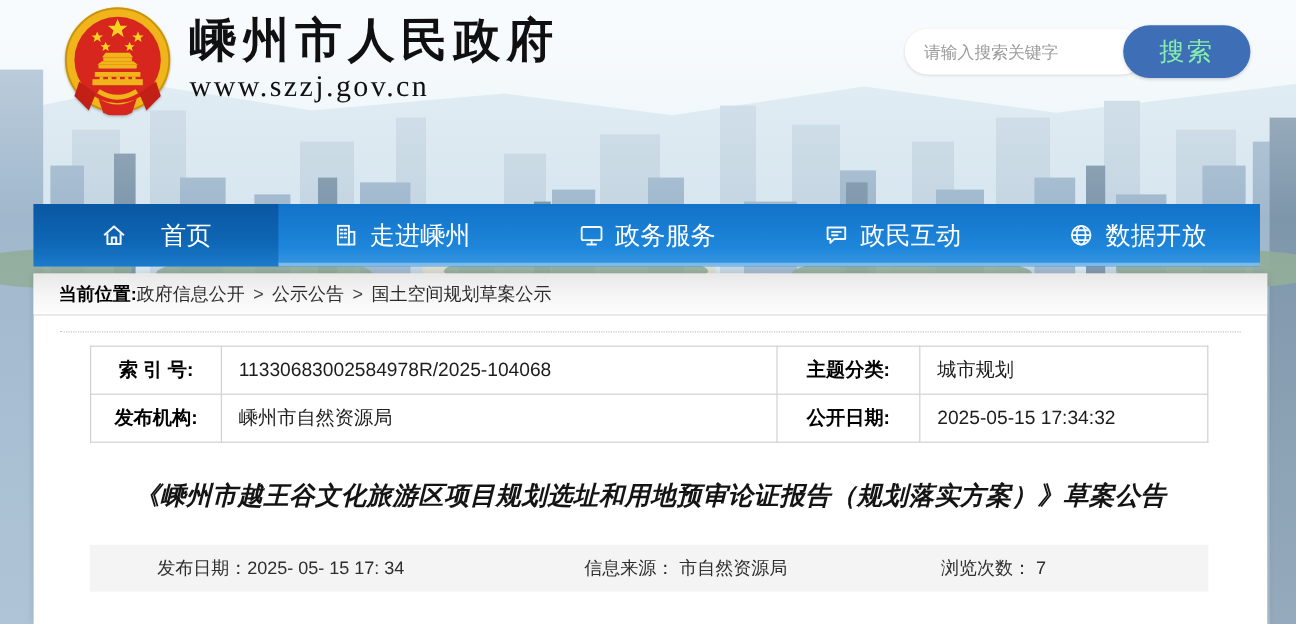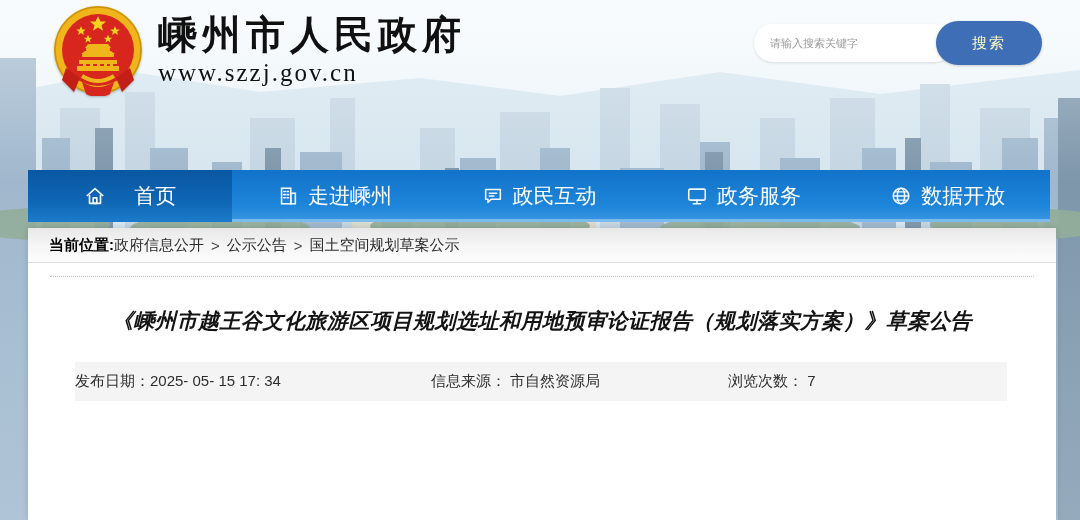--- a/index.html
+++ b/index.html
@@ -13,27 +13,27 @@
   
   .header{position:absolute;top:0;left:0;width:1080px;height:170px;}
   .brand{position:absolute;left:52px;top:4px;display:flex;align-items:center;}
   .emblem{width:92px;height:92px;flex:0 0 auto;filter:drop-shadow(0 1px 1px rgba(0,0,0,.25));}
   .brand-text{margin-left:14px;}
   .site-name{font-size:39px;font-weight:bold;color:#101010;letter-spacing:5px;line-height:1.15;}
   .site-url{font-family:"Liberation Serif","DejaVu Serif",serif;font-size:25px;font-weight:normal;color:#111;letter-spacing:2px;margin-top:2px;}
   .search{position:absolute;right:38px;top:20px;display:flex;align-items:center;height:46px;}
   .search-input{
     width:158px;height:38px;border:none;outline:none;border-radius:19px;
-    padding:0 26px 0 16px;font-size:11px;color:#333;background:#fff;
+    padding:0 26px 0 16px;font-size:14px;color:#333;background:#fff;
     box-shadow:0 1px 3px rgba(0,0,0,.12);
   }
   .search-input::placeholder{color:#9a9a9a;}
   .search-btn{
     height:44px;width:106px;margin-left:-18px;border:none;border-radius:22px;
-    background:var(--search-btn,#3e6eb5);color:#fef9c3;font-size:15px;cursor:pointer;
+    background:var(--search-btn,#3e6eb5);color:#86efac;font-size:21px;cursor:pointer;
     font-family:inherit;letter-spacing:2px;box-shadow:0 1px 3px rgba(0,0,0,.18);
   }
 
   
   .nav{
     position:absolute;top:170px;left:28px;width:1022px;height:52px;display:flex;
     background:linear-gradient(180deg,var(--nav-blue-dark2,#1173c9) 0%,var(--nav-blue,#1e86da) 70%,#3b97e2 100%);
     box-shadow:inset 0 -3px 0 rgba(180,218,245,.55);
   }
   .nav-item{
@@ -70,21 +70,21 @@
 
   .article-title{
     margin:30px 30px 0 30px;text-align:center;font-size:21px;font-weight:bold;
     color:#141414;letter-spacing:.5px;font-style:italic;
   }
   .meta-bar{
     margin:27px 0 0 47px;width:932px;height:39px;background:#f4f4f4;
     display:flex;align-items:center;font-size:15px;color:#2e2e2e;
   }
   .meta-item{white-space:nowrap;}
-  .meta-item.m1{}
+  .meta-item.m1{margin-left:56px;}
   .meta-item.m2{margin-left:150px;}
   .meta-item.m3{margin-left:128px;}
 </style>
 </head>
 <body>
 
 <div class="stage" style="--nav-blue: #1e86da; --nav-blue-dark2: #1173c9; --nav-active: #0d63b0; --search-btn: #3e6eb5; --emblem-red: #d6261e; --emblem-gold: #f0b51b;">
 
   <svg class="bg-svg" viewBox="0 0 1080 520" preserveAspectRatio="none" aria-hidden="true">
     <defs>
@@ -224,35 +224,35 @@
         <svg viewBox="0 0 24 24" fill="none" stroke="#fff" stroke-width="1.7">
           <rect x="5" y="3.5" width="10" height="17"></rect>
             <rect x="15" y="9" width="5" height="11.5"></rect>
           <path d="M7.5 7 H9 M11 7 H12.5 M7.5 10.5 H9 M11 10.5 H12.5 M7.5 14 H9 M11 14 H12.5" stroke-linecap="round"></path>
         </svg>
       </span>
       <span>走进嵊州</span>
     </div>
     <div class="nav-item">
       <span class="nav-icon">
+        <svg viewBox="0 0 24 24" fill="none" stroke="#fff" stroke-width="1.7" stroke-linecap="round">
+          <rect x="3" y="4.5" width="18" height="12" rx="1.5"></rect>
+            <path d="M12 16.5 V20 M8 20.5 H16"></path>
+        </svg>
+      </span>
+      <span>政务服务</span>
+    </div>
+    <div class="nav-item">
+      <span class="nav-icon">
         <svg viewBox="0 0 24 24" fill="none" stroke="#fff" stroke-width="1.7" stroke-linejoin="round">
           <path d="M4 5 H20 V15.5 H10 L6.5 19 V15.5 H4 Z"></path>
             <path d="M8 9 H16 M8 12 H13" stroke-linecap="round"></path>
         </svg>
       </span>
       <span>政民互动</span>
-    </div>
-    <div class="nav-item">
-      <span class="nav-icon">
-        <svg viewBox="0 0 24 24" fill="none" stroke="#fff" stroke-width="1.7" stroke-linecap="round">
-          <rect x="3" y="4.5" width="18" height="12" rx="1.5"></rect>
-            <path d="M12 16.5 V20 M8 20.5 H16"></path>
-        </svg>
-      </span>
-      <span>政务服务</span>
     </div>
     <div class="nav-item">
       <span class="nav-icon">
         <svg viewBox="0 0 24 24" fill="none" stroke="#fff" stroke-width="1.6">
           <circle cx="12" cy="12" r="8.5"></circle>
             <ellipse cx="12" cy="12" rx="4" ry="8.5"></ellipse>
           <path d="M3.5 12 H20.5 M5 7.5 H19 M5 16.5 H19"></path>
         </svg>
       </span>
       <span>数据开放</span>
@@ -265,20 +265,36 @@
       <span class="bc-prefix">当前位置:</span>
       <span class="bc-link">政府信息公开</span>
       <span class="bc-sep">&gt;</span>
       <span class="bc-link">公示公告</span>
       <span class="bc-sep">&gt;</span>
       <span class="bc-link">国土空间规划草案公示</span>
     </div>
 
     <div class="dashed-divider"></div>
 
+    <table class="info-table">
+      <tbody>
+        <tr>
+          <th>索 引 号:</th>
+          <td class="v1">11330683002584978R/2025-104068</td>
+          <th class="th2">主题分类:</th>
+          <td>城市规划</td>
+        </tr>
+        <tr>
+          <th>发布机构:</th>
+          <td class="v1">嵊州市自然资源局</td>
+          <th class="th2">公开日期:</th>
+          <td>2025-05-15 17:34:32</td>
+        </tr>
+      </tbody>
+    </table>
 
     <h1 class="article-title">《嵊州市越王谷文化旅游区项目规划选址和用地预审论证报告（规划落实方案）》草案公告</h1>
 
     <div class="meta-bar">
       <span class="meta-item m1"><span>发布日期：</span><span>2025- 05- 15 17: 34</span></span>
       <span class="meta-item m2"><span>信息来源：</span> <span>市自然资源局</span></span>
       <span class="meta-item m3"><span>浏览次数：</span> <span>7</span></span>
     </div>
 
   </main>

